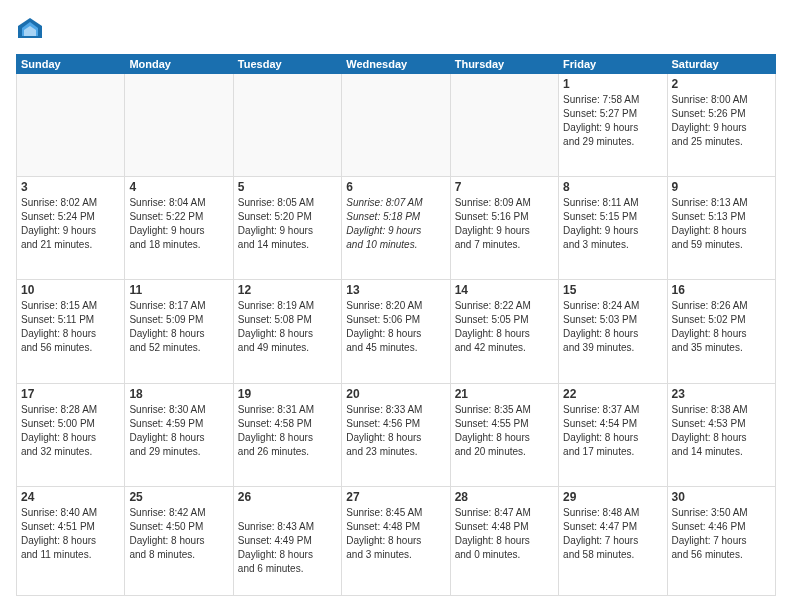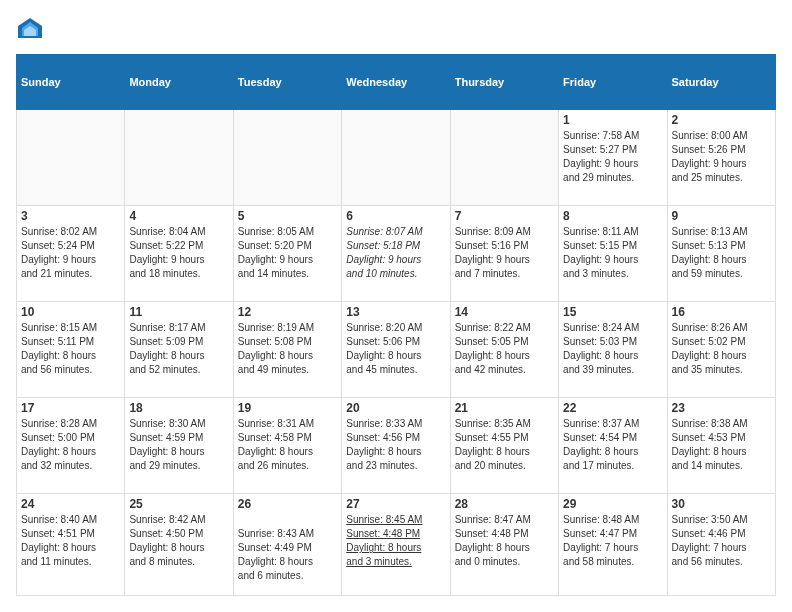--- a/index.html
+++ b/index.html
@@ -64,21 +64,21 @@
       border: 1px solid #ccc;
       border-collapse: collapse;
       width: 100%;
       table-layout: fixed;
     }
     .calendar th {
       background: #1a6faf;
       color: #fff;
       font-size: 11px;
       font-weight: bold;
-      padding: 21px 4px;
+      padding: 3px 4px;
       text-align: left;
       border: 1px solid #1a6faf;
     }
     .calendar td {
       border: 1px solid #ddd;
       vertical-align: top;
       padding: 3px 4px;
       font-size: 9.5px;
       color: #333;
       background: #fff;
@@ -328,21 +328,21 @@
           </td>
           <td>
             <span class="day-number">26</span>
             <div class="day-info" style="white-space: pre-line; margin-top: 16px;">Sunrise: 8:43 AM
 Sunset: 4:49 PM
 Daylight: 8 hours
 and 6 minutes.</div>
           </td>
           <td>
             <span class="day-number">27</span>
-            <div class="day-info" style="white-space: pre-line; text-decoration: underline;">Sunrise: 8:45 AM
+            <div class="day-info" style="white-space: pre-line;">Sunrise: 8:45 AM
 Sunset: 4:48 PM
 Daylight: 8 hours
 and 3 minutes.</div>
           </td>
           <td>
             <span class="day-number">28</span>
             <div class="day-info" style="white-space: pre-line;">Sunrise: 8:47 AM
 Sunset: 4:48 PM
 Daylight: 8 hours
 and 0 minutes.</div>

